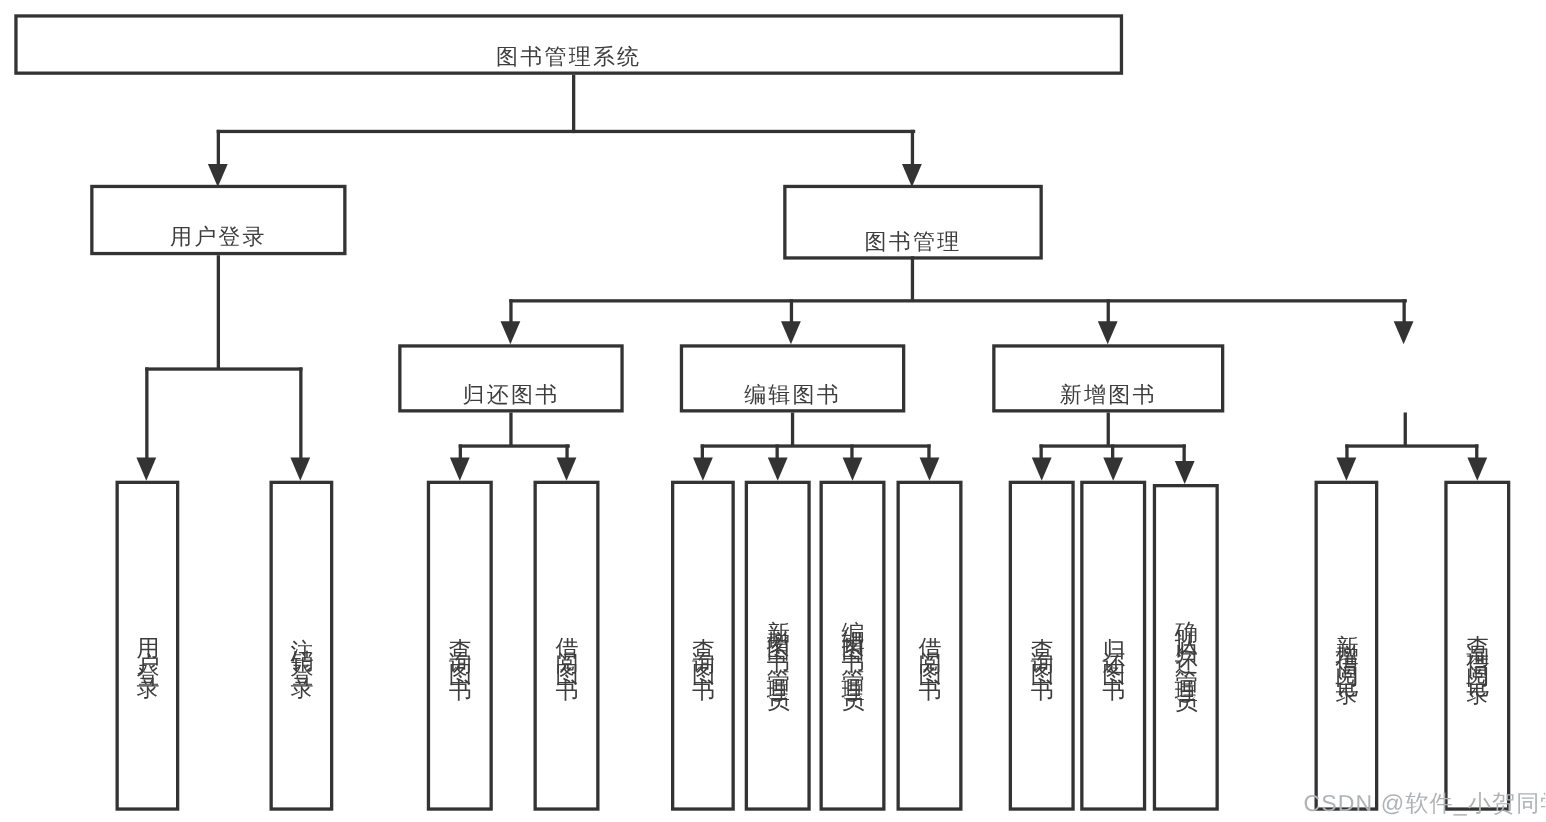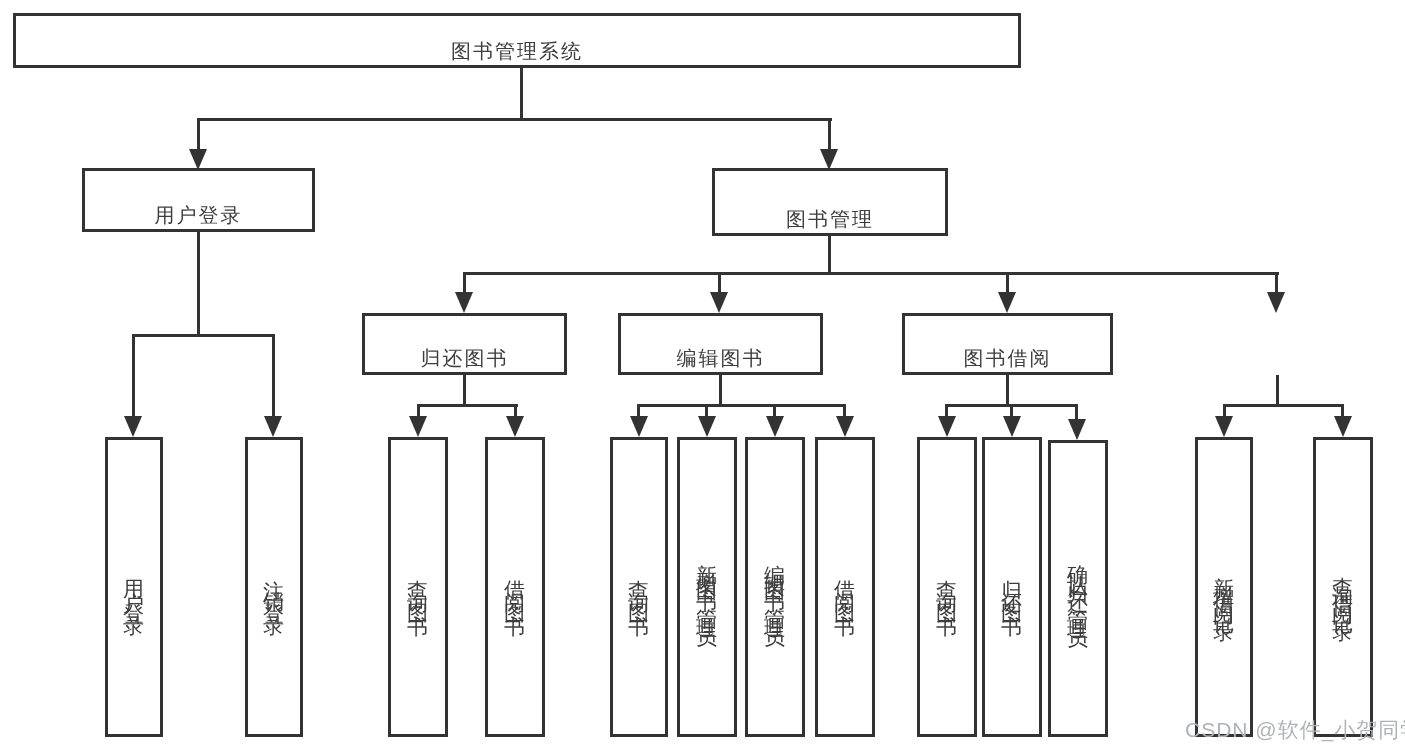--- a/index.html
+++ b/index.html
@@ -56,21 +56,21 @@
 
   <div class="box hbox" style="left:362px;top:313px;width:205px;height:62px;">
     <span>归还图书</span>
   </div>
 
   <div class="box hbox" style="left:618px;top:313px;width:205px;height:62px;">
     <span>编辑图书</span>
   </div>
 
   <div class="box hbox" style="left:902px;top:313px;width:211px;height:62px;">
-    <span>图书借阅</span>
+    <span>新增图书</span>
   </div>
 
 
   <div class="box leaf sp" style="left:105px;top:437px;width:58px;height:300px;">
     <span>用户登录</span>
   </div>
   <div class="box leaf sp" style="left:245px;top:437px;width:58px;height:300px;">
     <span>注销登录</span>
   </div>
 

